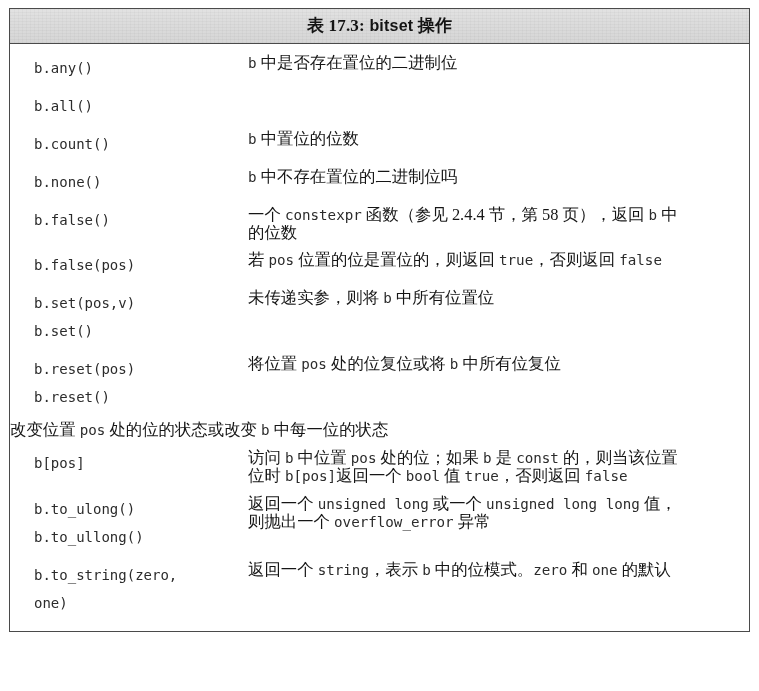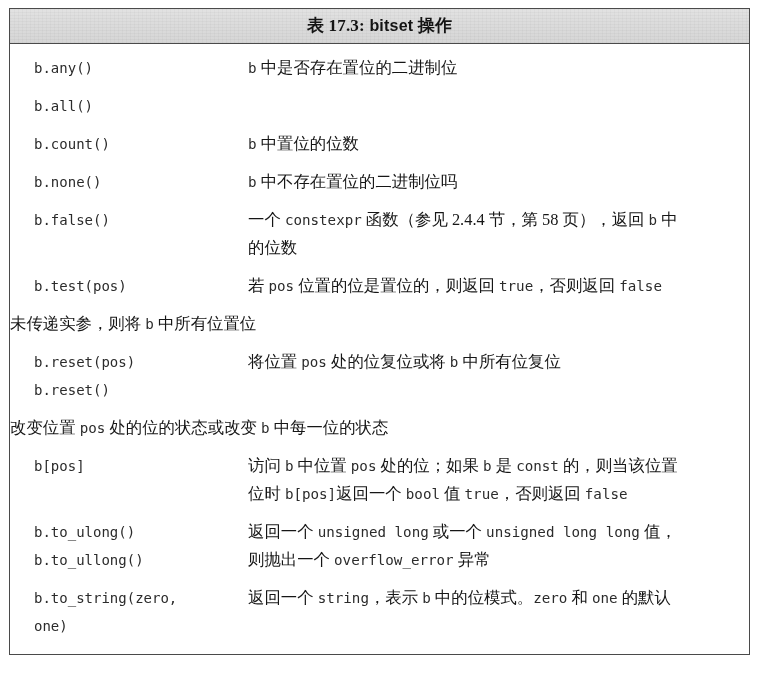--- a/index.html
+++ b/index.html
@@ -85,21 +85,21 @@
     font-size: 14px;
     line-height: 28px;
     color: #2b2b2b;
     white-space: pre-line;
   }
   .cell-right {
     flex: 1 1 auto;
     padding-right: 22px;
     font-family: "Liberation Serif", serif;
     font-size: 16.4px;
-    line-height: 28px;
+    line-height: 17px;
     color: #161616;
     text-align: justify;
     text-justify: inter-ideograph;
   }
   .cell-right .ln { display: block; white-space: nowrap; }
 
   
   code, .mono {
     font-family: "DejaVu Sans Mono", "Liberation Mono", monospace;
     font-size: 14.2px;
@@ -144,26 +144,28 @@
           </div>
         </div>
         <div class="row">
           <div class="cell-left">b.false()</div>
           <div class="cell-right">
             <span class="ln">一个 <code>constexpr</code> 函数（参见 2.4.4 节，第 58 页），返回 <code>b</code> 中</span>
             <span class="ln">的位数</span>
           </div>
         </div>
         <div class="row">
-          <div class="cell-left">b.test(pos)</div>
+          <div class="cell-left">b.false(pos)</div>
           <div class="cell-right">
             <span class="ln">若 <code>pos</code> 位置的位是置位的，则返回 <code>true</code>，否则返回 <code>false</code></span>
           </div>
         </div>
         <div class="row">
+          <div class="cell-left">b.set(pos,v)
+b.set()</div>
           <div class="cell-right">
             <span class="ln">未传递实参，则将 <code>b</code> 中所有位置位</span>
           </div>
         </div>
         <div class="row">
           <div class="cell-left">b.reset(pos)
 b.reset()</div>
           <div class="cell-right">
             <span class="ln">将位置 <code>pos</code> 处的位复位或将 <code>b</code> 中所有位复位</span>
           </div>

